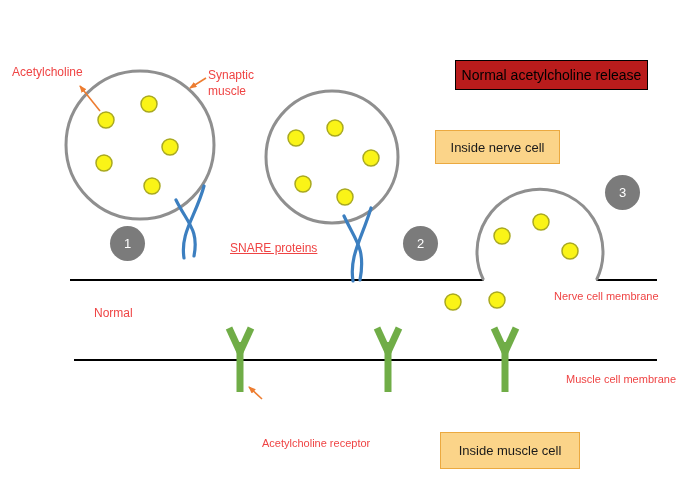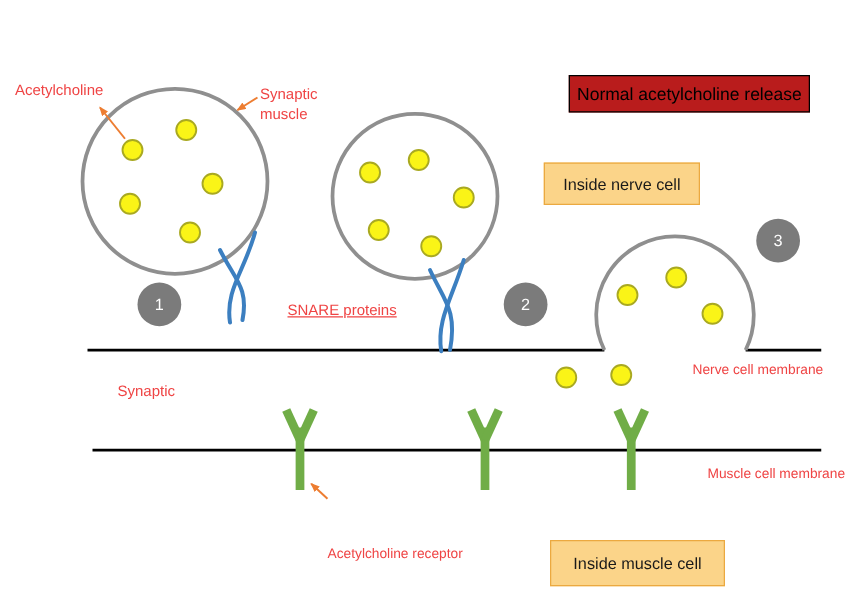--- a/index.html
+++ b/index.html
@@ -122,21 +122,21 @@
   <div class="region-box" id="box-nerve">
     <span>Inside nerve cell</span>
   </div>
   <div class="region-box" id="box-muscle">
     <span>Inside muscle cell</span>
   </div>
 
   <div class="label" style="left:12px; top:65px;">Acetylcholine</div>
   <div class="label" style="left:208px; top:68px; width:62px;">Synaptic muscle</div>
   <div class="label" style="left:230px; top:241px;text-decoration:underline;">SNARE proteins</div>
-  <div class="label" style="left:94px; top:306px;">Synaptic</div>
+  <div class="label" style="left:94px; top:306px;">Normal</div>
   <div class="label small" style="left:534px; top:289px;margin-left:20px;">Nerve cell membrane</div>
   <div class="label small" style="left:534px; top:372px;padding-left:32px;">Muscle cell membrane</div>
   <div class="label small" style="left:262px; top:399px;margin-top:37px;">Acetylcholine receptor</div>
 
   <div class="badge" style="left:110px; top:226px;">1</div>
   <div class="badge" style="left:403px; top:226px;">2</div>
   <div class="badge" style="left:605px; top:175px;">3</div>
 
 </div>
 

